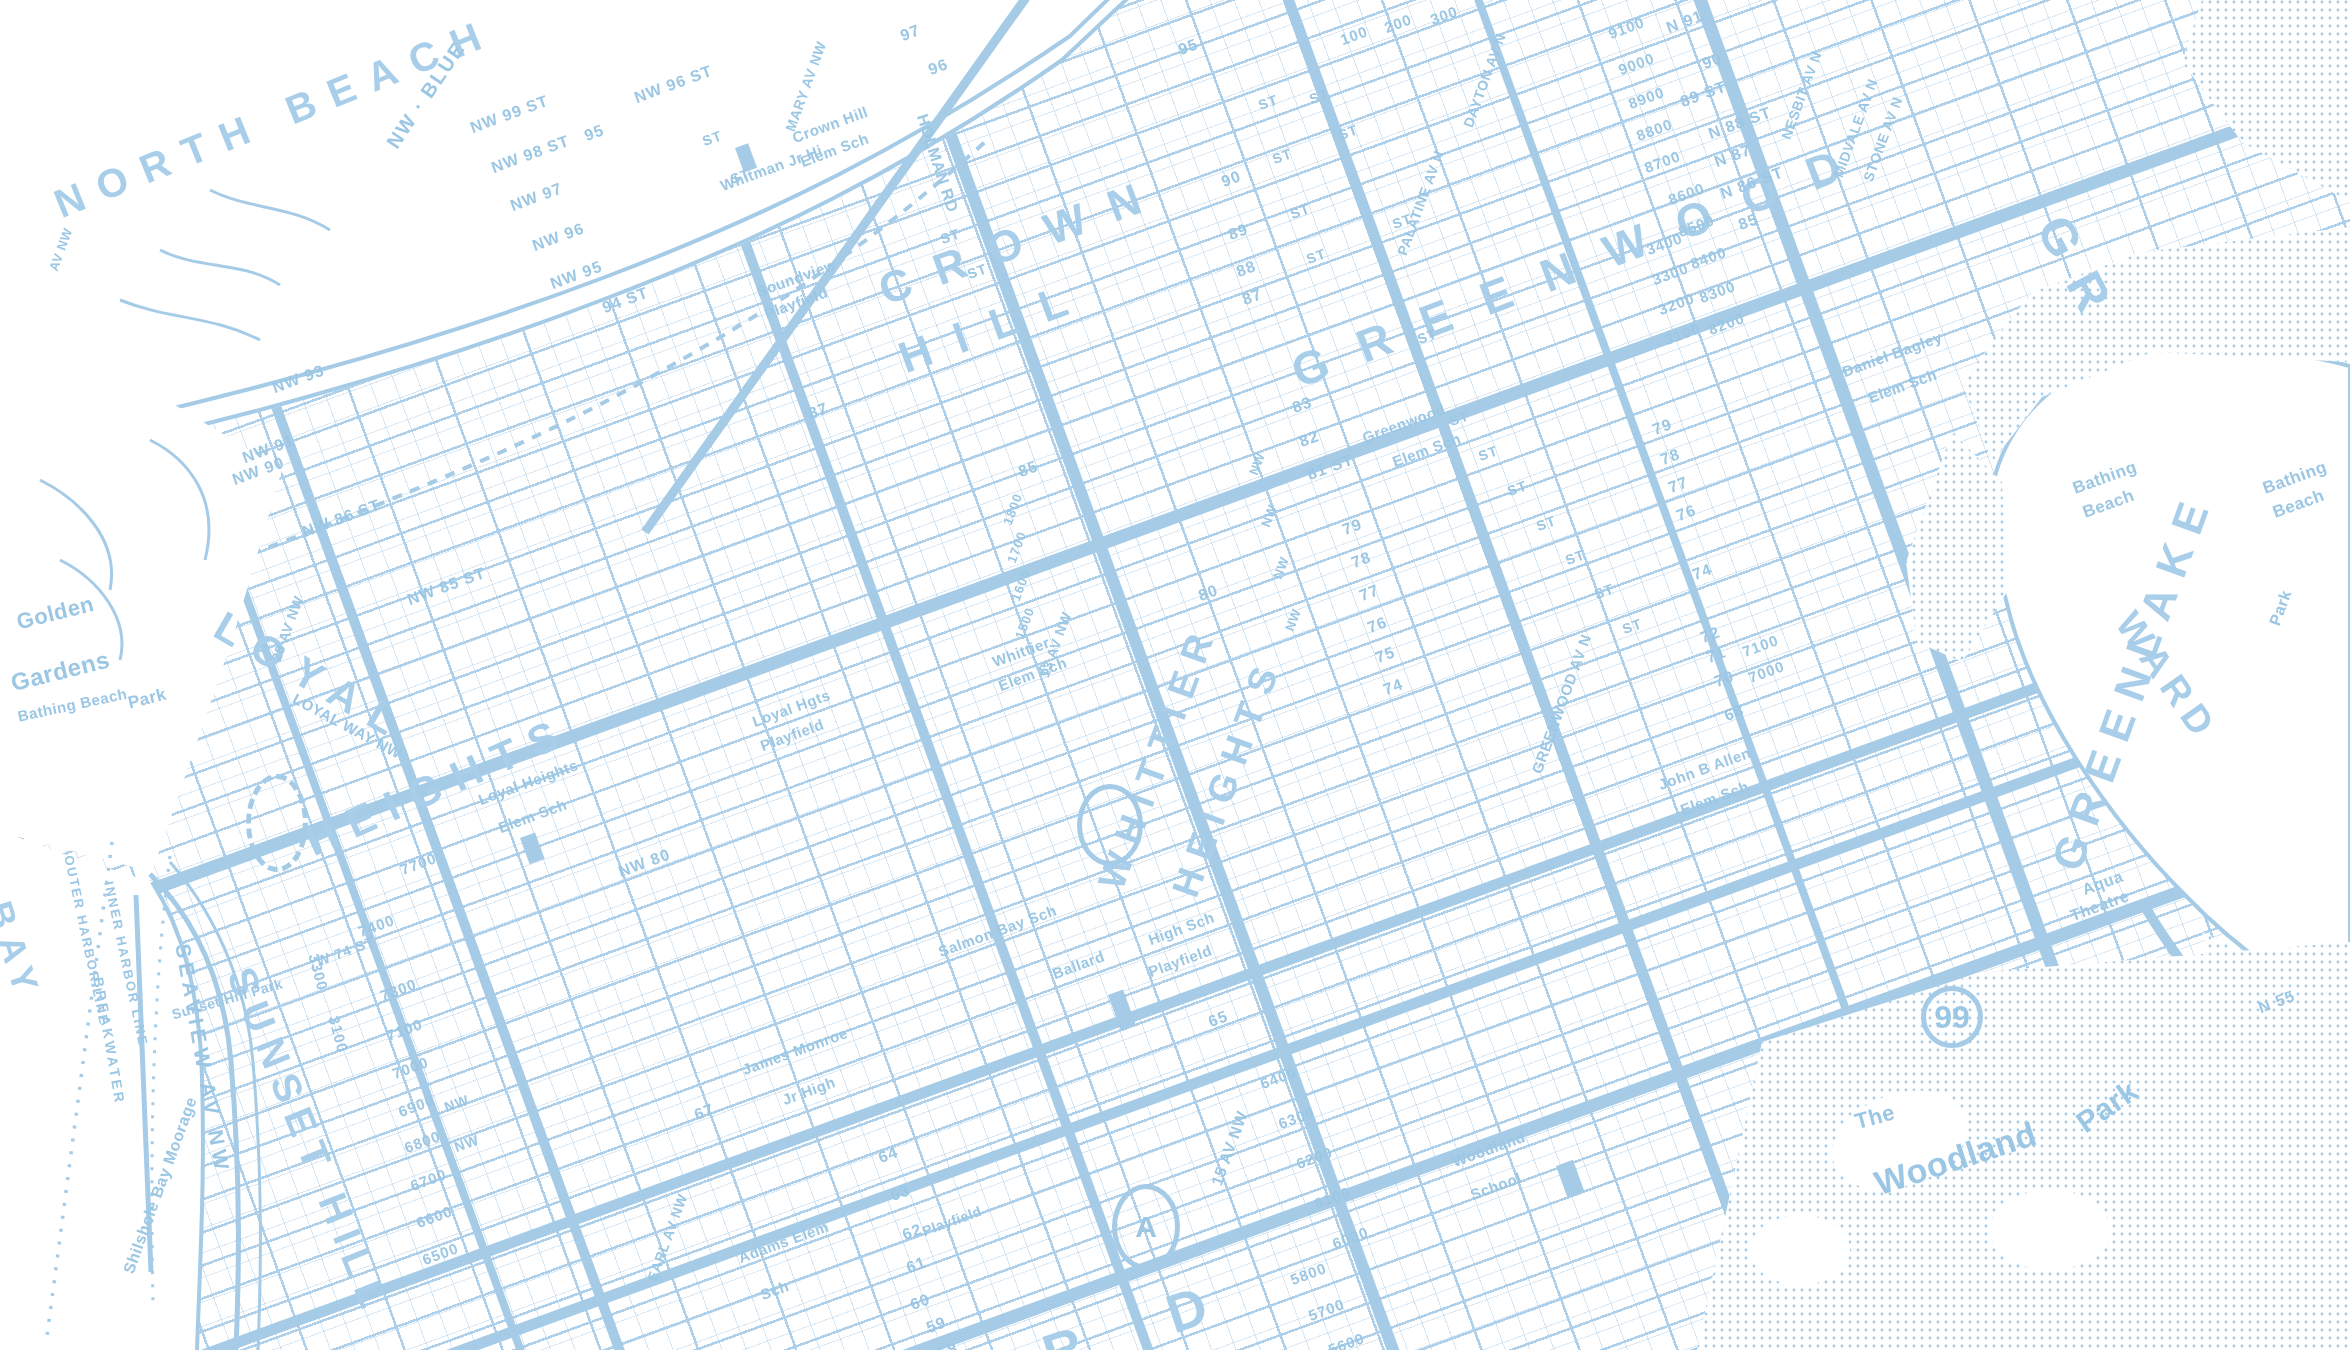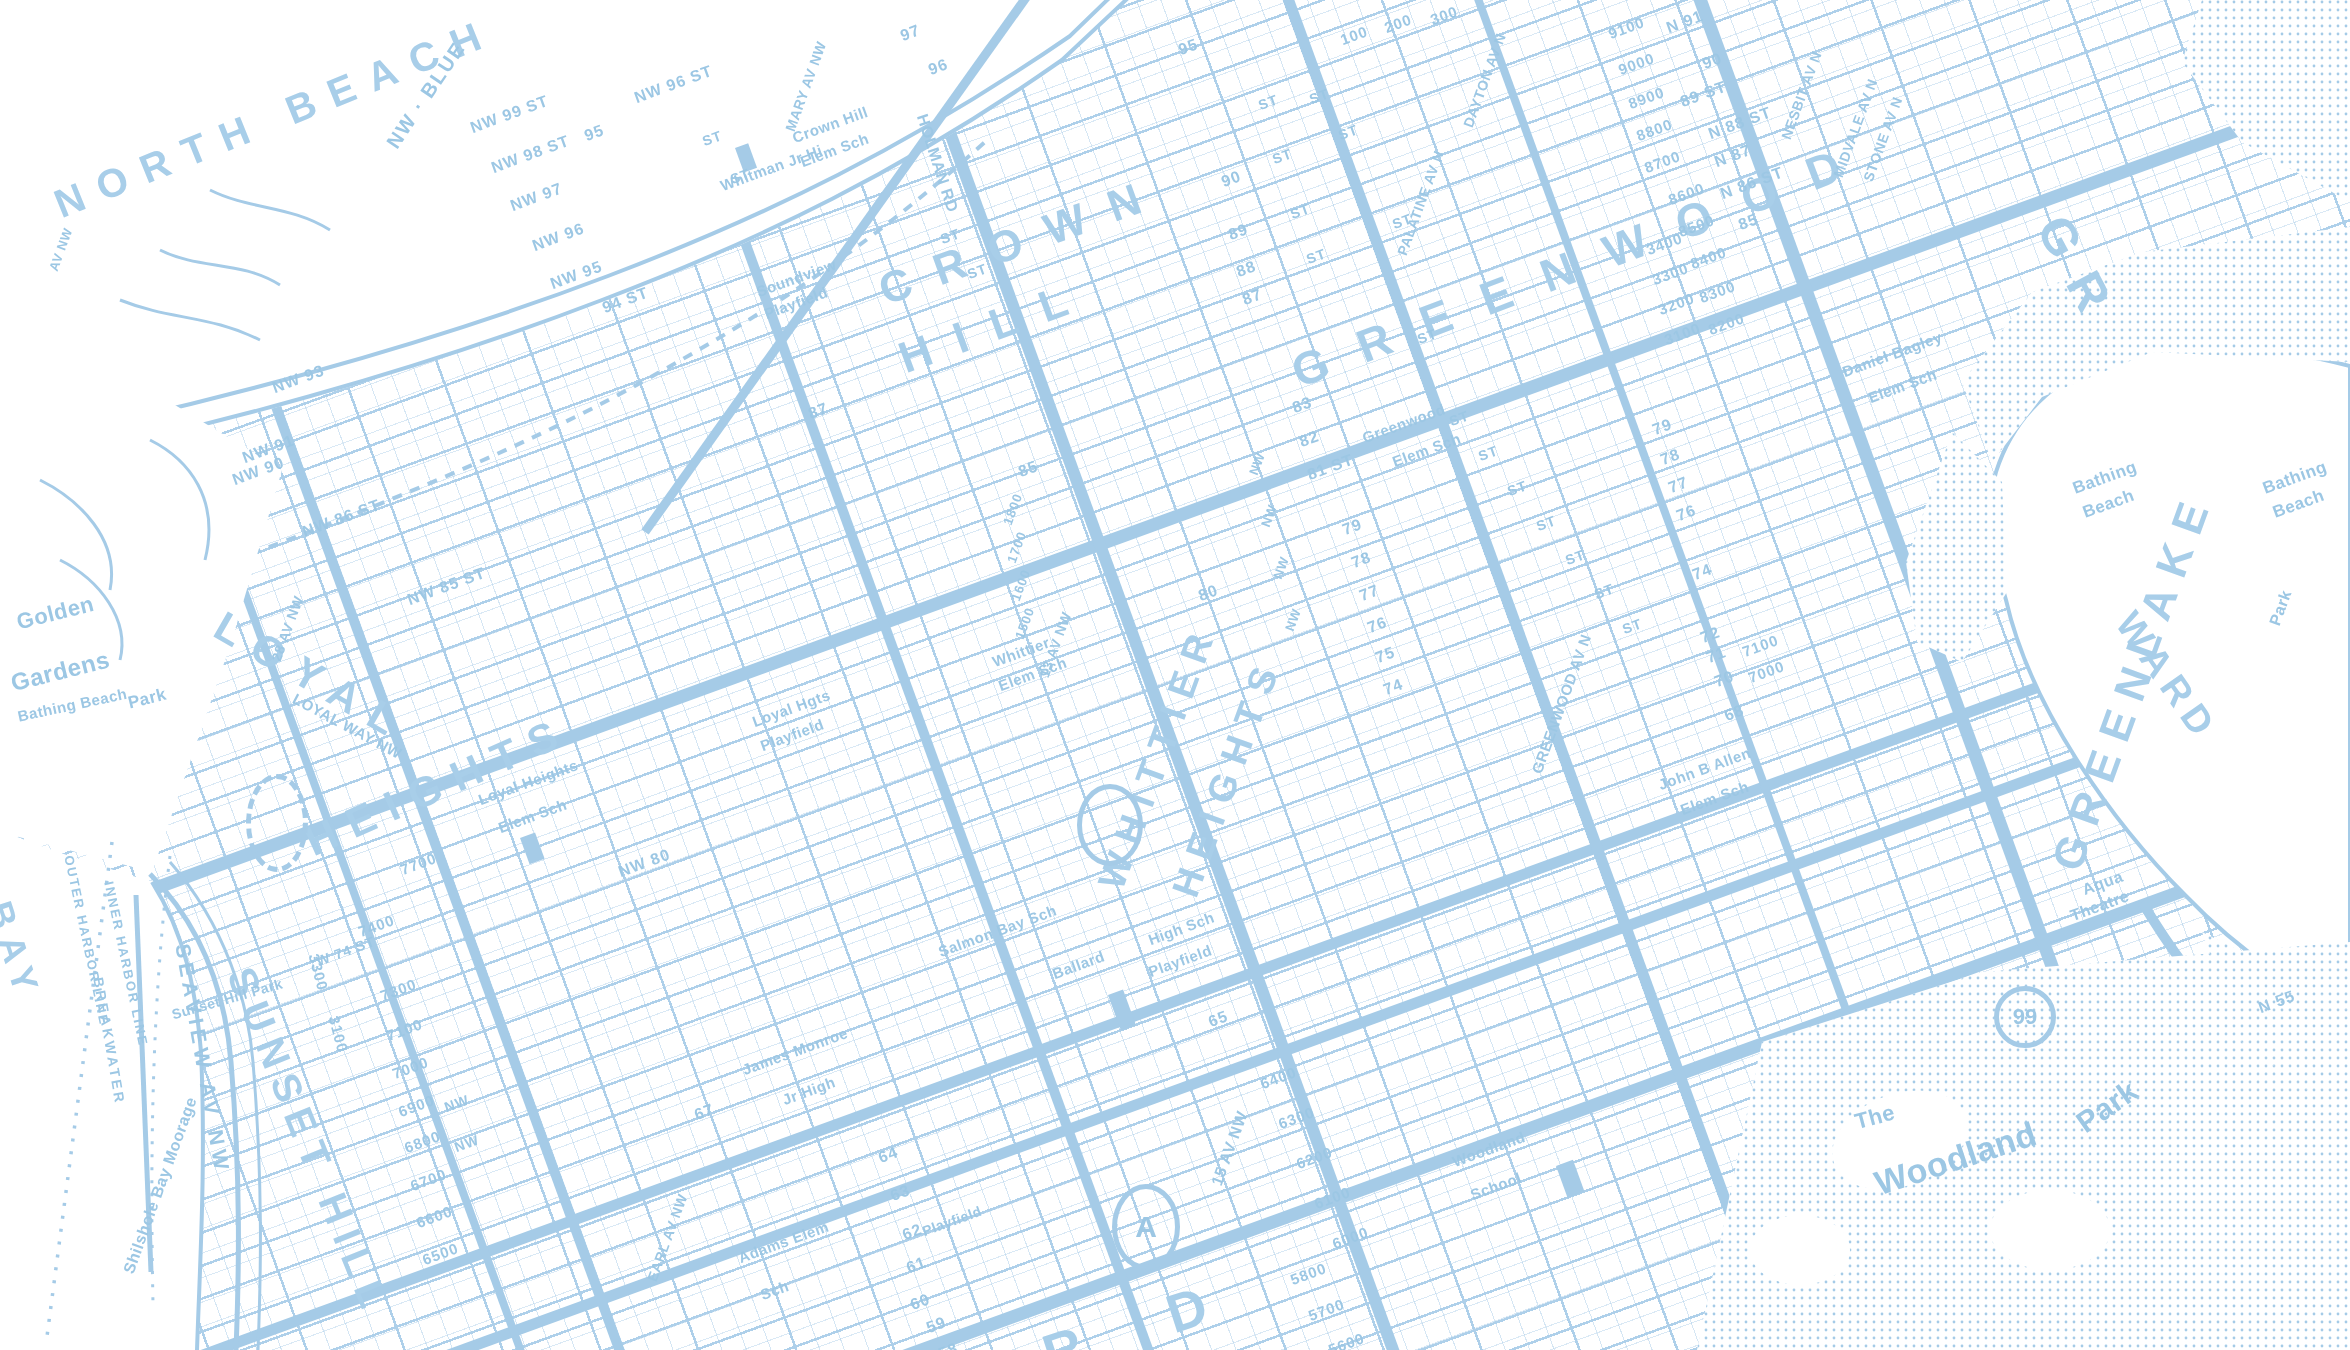--- a/index.html
+++ b/index.html
@@ -313,18 +313,18 @@
       <span class="lbl lbl-block" style="transform: translate(1746px, 670px) rotate(-20deg); font-size: 15px; letter-spacing: 1px;">7000</span>
       <span class="lbl lbl-block" style="transform: translate(1338px, 32px) rotate(-20deg); font-size: 15px; letter-spacing: 1px;">100</span>
       <span class="lbl lbl-block" style="transform: translate(1382px, 20px) rotate(-20deg); font-size: 15px; letter-spacing: 1px;">200</span>
       <span class="lbl lbl-block" style="transform: translate(1428px, 12px) rotate(-20deg); font-size: 15px; letter-spacing: 1px;">300</span>
       <span class="lbl lbl-block" style="transform: translate(1000px, 522px) rotate(-70deg); font-size: 13px; letter-spacing: 1px;">1800</span>
       <span class="lbl lbl-block" style="transform: translate(1004px, 560px) rotate(-70deg); font-size: 13px; letter-spacing: 1px;">1700</span>
       <span class="lbl lbl-block" style="transform: translate(1008px, 598px) rotate(-70deg); font-size: 13px; letter-spacing: 1px;">1600</span>
       <span class="lbl lbl-block" style="transform: translate(1012px, 636px) rotate(-70deg); font-size: 13px; letter-spacing: 1px;">1500</span>
       <span class="lbl lbl-block" style="transform: translate(322px, 952px) rotate(75deg); font-size: 15px; letter-spacing: 1px;">3300</span>
       <span class="lbl lbl-block" style="transform: translate(342px, 1014px) rotate(75deg); font-size: 15px; letter-spacing: 1px;">3100</span>
-      <div class="marker" style="left: 1994px; top: 986px; width: 52px; height: 52px; font-size: 22px;">99</div>
+      <div class="marker" style="left: 1921px; top: 986px; width: 52px; height: 52px; font-size: 32px;">99</div>
       <div class="marker" style="left: 1112px; top: 1184px; width: 58px; height: 76px; font-size: 30px;">A</div>
       <div class="marker" style="left: 1077px; top: 784px; width: 56px; height: 72px; font-size: 20px;"></div>
       <div class="marker dashed" style="left: 246px; top: 774px; width: 52px; height: 88px; font-size: 20px;"></div>
     </div>
 </div>
 
 </body></html>

